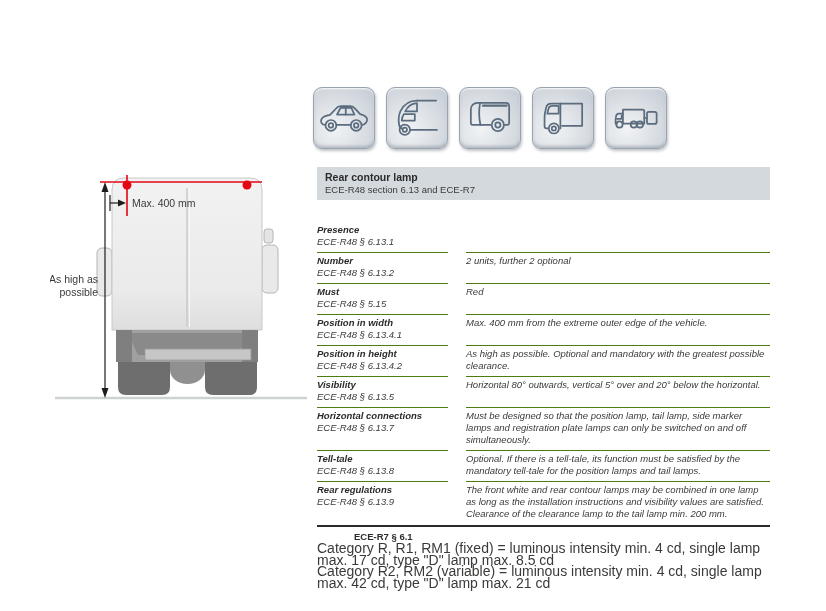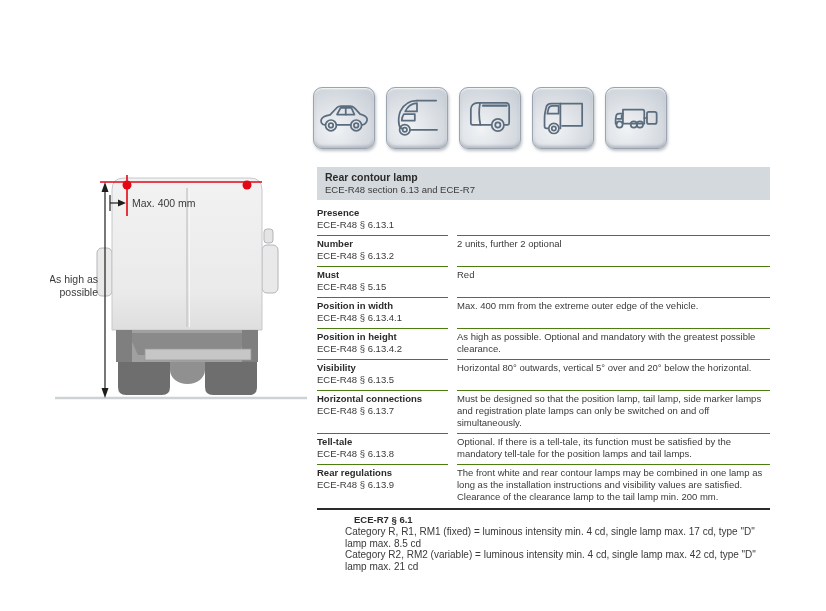--- a/index.html
+++ b/index.html
@@ -24,31 +24,31 @@
   
   .diagram { position:absolute; left:50px; top:163px; width:262px; height:244px; }
   .diagram text { font-family:"Liberation Sans", sans-serif; font-size:10.5px; fill:#3b3b3a; }
   .red-line { stroke:var(--accent); stroke-width:1.6; }
   .red-dot  { fill:var(--accent); }
   .dim      { stroke:#1d1d1b; stroke-width:1.2; }
   .dim-head { fill:#1d1d1b; }
 
   
   .tbl { position:absolute; left:317px; top:167px; width:453px; color:#3a3a39; font-size:9.5px; line-height:12px; }
-  .band { background:var(--band); padding:4px 8px 4px; margin-bottom:3px; }
+  .band { background:var(--band); padding:4px 8px 4px; margin-bottom:20px; }
   .band-title { font-weight:bold; font-size:10.5px; color:#2b2b2a; line-height:13px; }
   .band-sub { font-size:9.5px; line-height:12px; }
-  .row { display:grid; grid-template-columns:131px 1fr; column-gap:9px; }
+  .row { display:grid; grid-template-columns:131px 1fr; column-gap:18px;font-style:italic; }
   .row .cell { border-top:1px solid #4d7c0f; padding:2px 0 4px; }
   .row.first .cell { border-top:none; padding-top:4px; }
   .term { font-weight:bold; color:#2b2b2a; }
   .desc { white-space:pre-line; padding-left:3px; }
   .tfoot { border-top:2px solid #2a2a28; margin-top:1px; padding-top:4px; }
   .tfoot-title { font-weight:bold; font-size:9.5px; color:#2b2b2a; line-height:12px;margin-left:37px; }
-  .tfoot-line { font-size:10px; line-height:11.5px;margin-left:28px; }
+  .tfoot-line { font-size:14px; line-height:11.5px; }
 </style>
 </head>
 <body>
 
 <div class="page">
 
   <div class="vicons">
     <div class="vicon">
       <svg width="54" height="54" viewBox="0 0 62 62" aria-hidden="true">
         <path d="M9 39 C5 38.5 4 35 5 32.5 C6.5 29.5 12 28 15 27.5 L22.5 19.5 C24 18 26 17.5 28 17.5 L38 17.5 C40.5 17.5 42 18.5 43.5 20 L49.5 26.5 C54 27.5 57 29.5 57.5 32 C58 35 55.5 38.5 52 39"></path>

